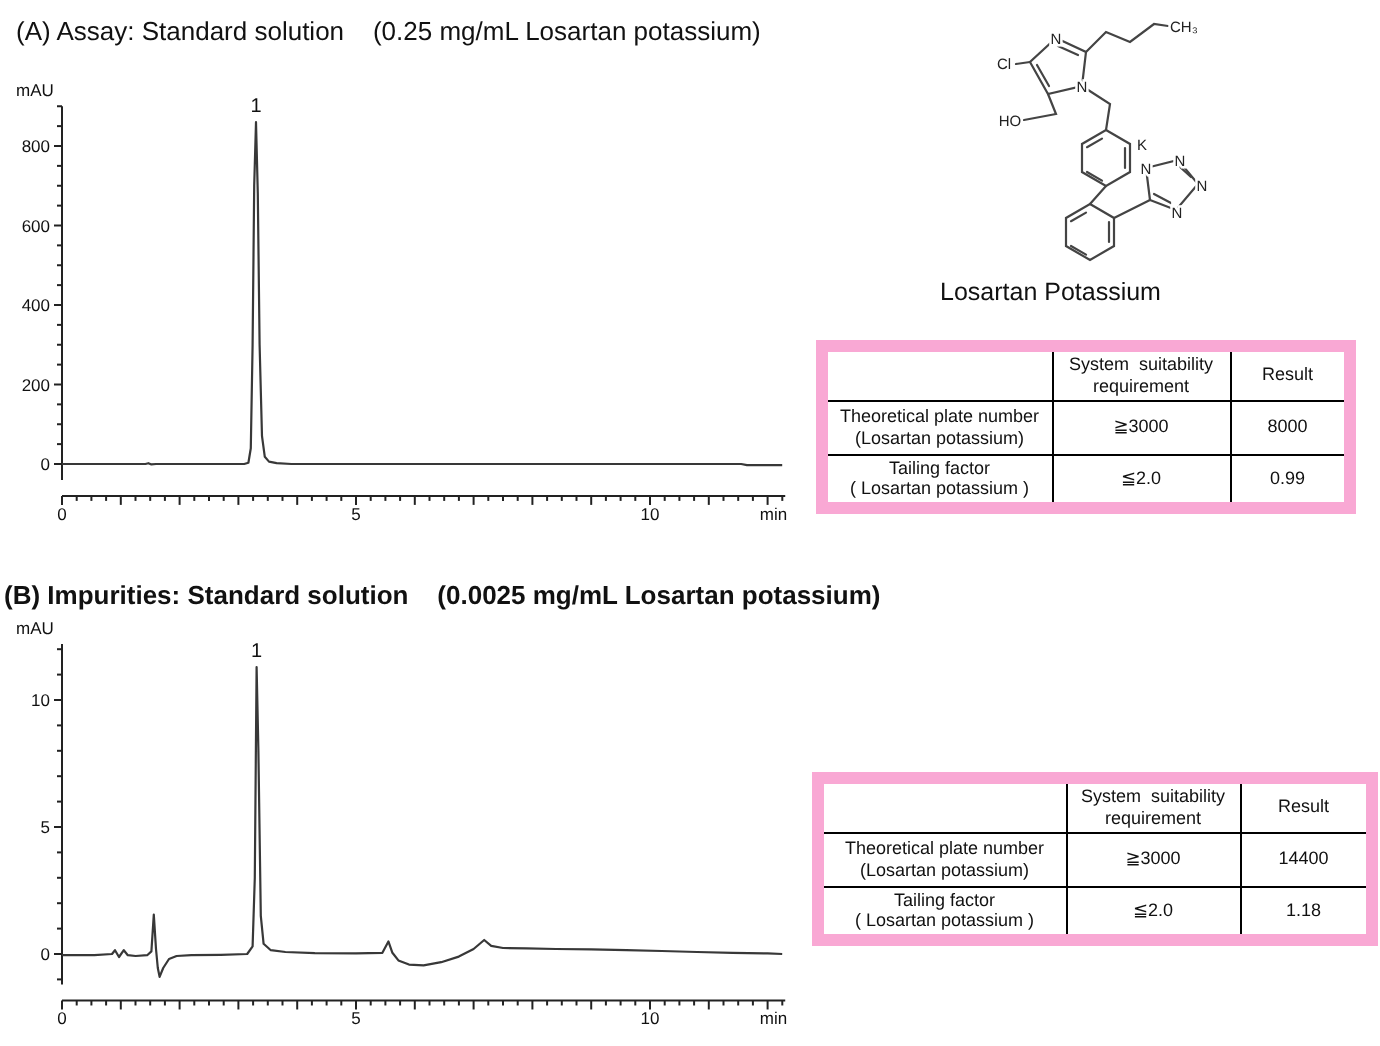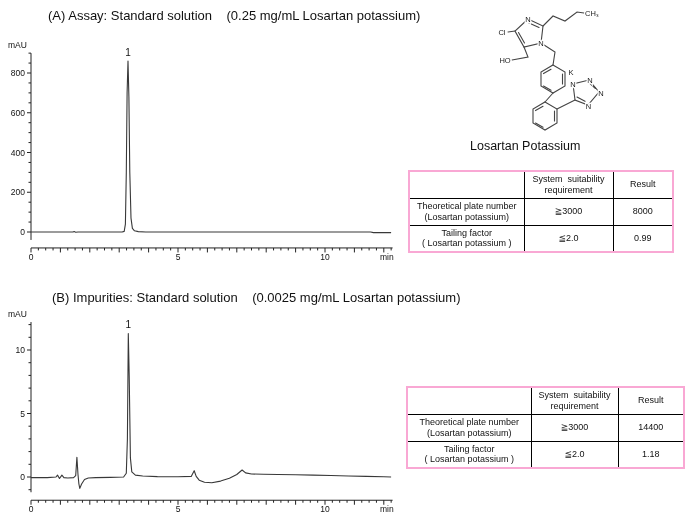--- a/index.html
+++ b/index.html
@@ -1,26 +1,26 @@
 <!DOCTYPE html>
 <html><head>
 <meta charset="utf-8">
 <style>
   html,body{margin:0;padding:0;}
   body{
     width:690px;height:523px;position:relative;background:#ffffff;
     font-family:"Liberation Sans", sans-serif;color:#111;overflow:hidden;
   }
   .abs{position:absolute;}
-  .fig-title{font-size:13px;white-space:pre;color:#111;margin-left:40px;}
+  .fig-title{font-size:13px;white-space:pre;color:#111;}
   .chrom{position:absolute;left:0;}
   .caption{font-size:12.5px;text-align:left;color:#111;}
   table.ss{
     border-collapse:collapse;table-layout:fixed;background:#fff;
-    border:2px solid #f9a8d4;
+    border:6px solid #f9a8d4;
   }
   table.ss td{
     border:1.5px solid #000;
     font-size:9px;line-height:1.18;text-align:center;vertical-align:middle;
     padding:1px 3px;white-space:pre-wrap;color:#111;
   }
   svg text{font-family:"Liberation Sans", sans-serif;}
   .mol-label{font-size:7.5px;fill:#222;stroke:#fff;stroke-width:2.5px;paint-order:stroke;font-weight:normal;}
 </style>
 </head>
@@ -186,21 +186,21 @@
   </tr>
   <tr style="height:27px">
     <td>Tailing factor
 ( Losartan potassium )</td>
     <td>≦2.0</td>
     <td>0.99</td>
   </tr>
 </tbody>
   </table>
 
-<div class="abs fig-title" style="left:12px;top:290px;">(B) Impurities: Standard solution    (0.0025 mg/mL Losartan potassium)</div>
+<div class="abs fig-title" style="left:2px;top:290px;font-weight:bold;">(B) Impurities: Standard solution    (0.0025 mg/mL Losartan potassium)</div>
 
 <svg class="chrom" style="top:308px;" width="400" height="215" viewBox="0 0 400 215">
     <g stroke="#222222" stroke-width="1" fill="none">
       <line x1="31" y1="14.06000000000003" x2="31" y2="184.24"></line>
       <line x1="31" y1="192.24" x2="392.62" y2="192.24"></line>
       <line x1="31" y1="192.24" x2="31" y2="196.74"></line>
       <line x1="38.35" y1="192.24" x2="38.35" y2="194.74"></line>
       <line x1="45.7" y1="192.24" x2="45.7" y2="194.74"></line>
       <line x1="53.05" y1="192.24" x2="53.05" y2="194.74"></line>
       <line x1="60.4" y1="192.24" x2="60.4" y2="196.74"></line>

